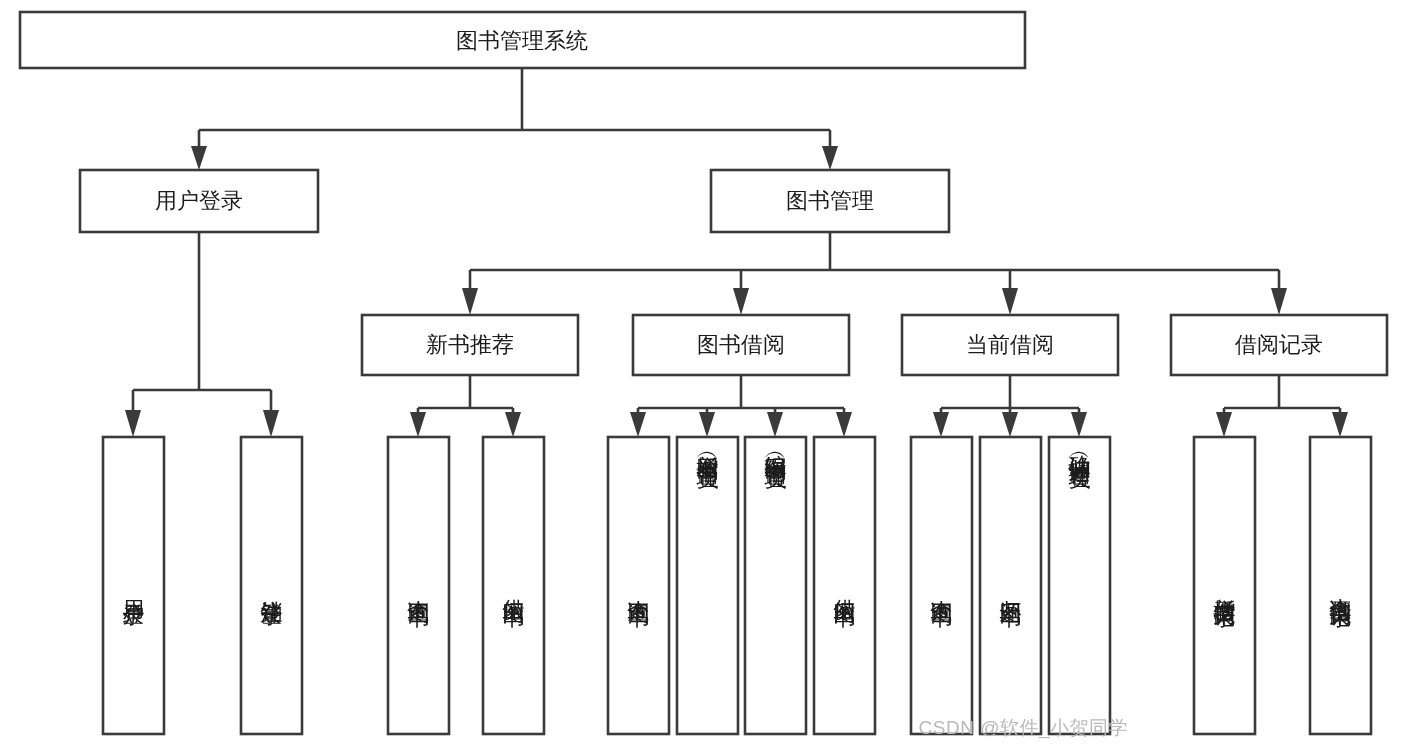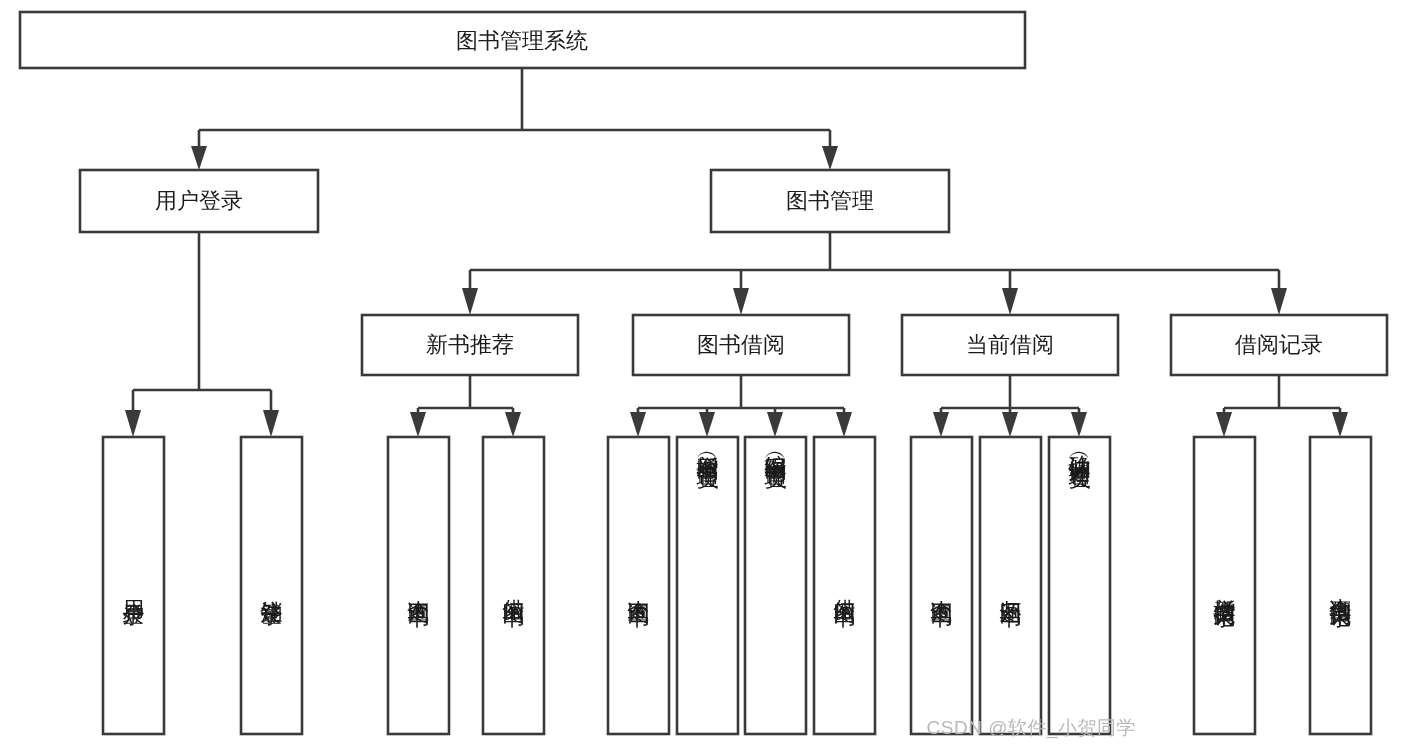--- a/index.html
+++ b/index.html
@@ -58,21 +58,21 @@
     text-orientation: upright;
     font-family: "Liberation Sans", "DejaVu Sans", sans-serif;
     font-size: 22px;
     line-height: 1.0;
     color: #1b1b1b;
     letter-spacing: 2px;
     white-space: nowrap;
   }
   .watermark {
     position: absolute;
-    right: 12px;
+    right: 20px;
     bottom: 6px;
     font-family: "Liberation Sans", "DejaVu Sans", sans-serif;
     font-size: 19px;
     color: #b9b9b9;
     white-space: nowrap;
     letter-spacing: 0.5px;
   }
 </style>
 </head>
 <body>

